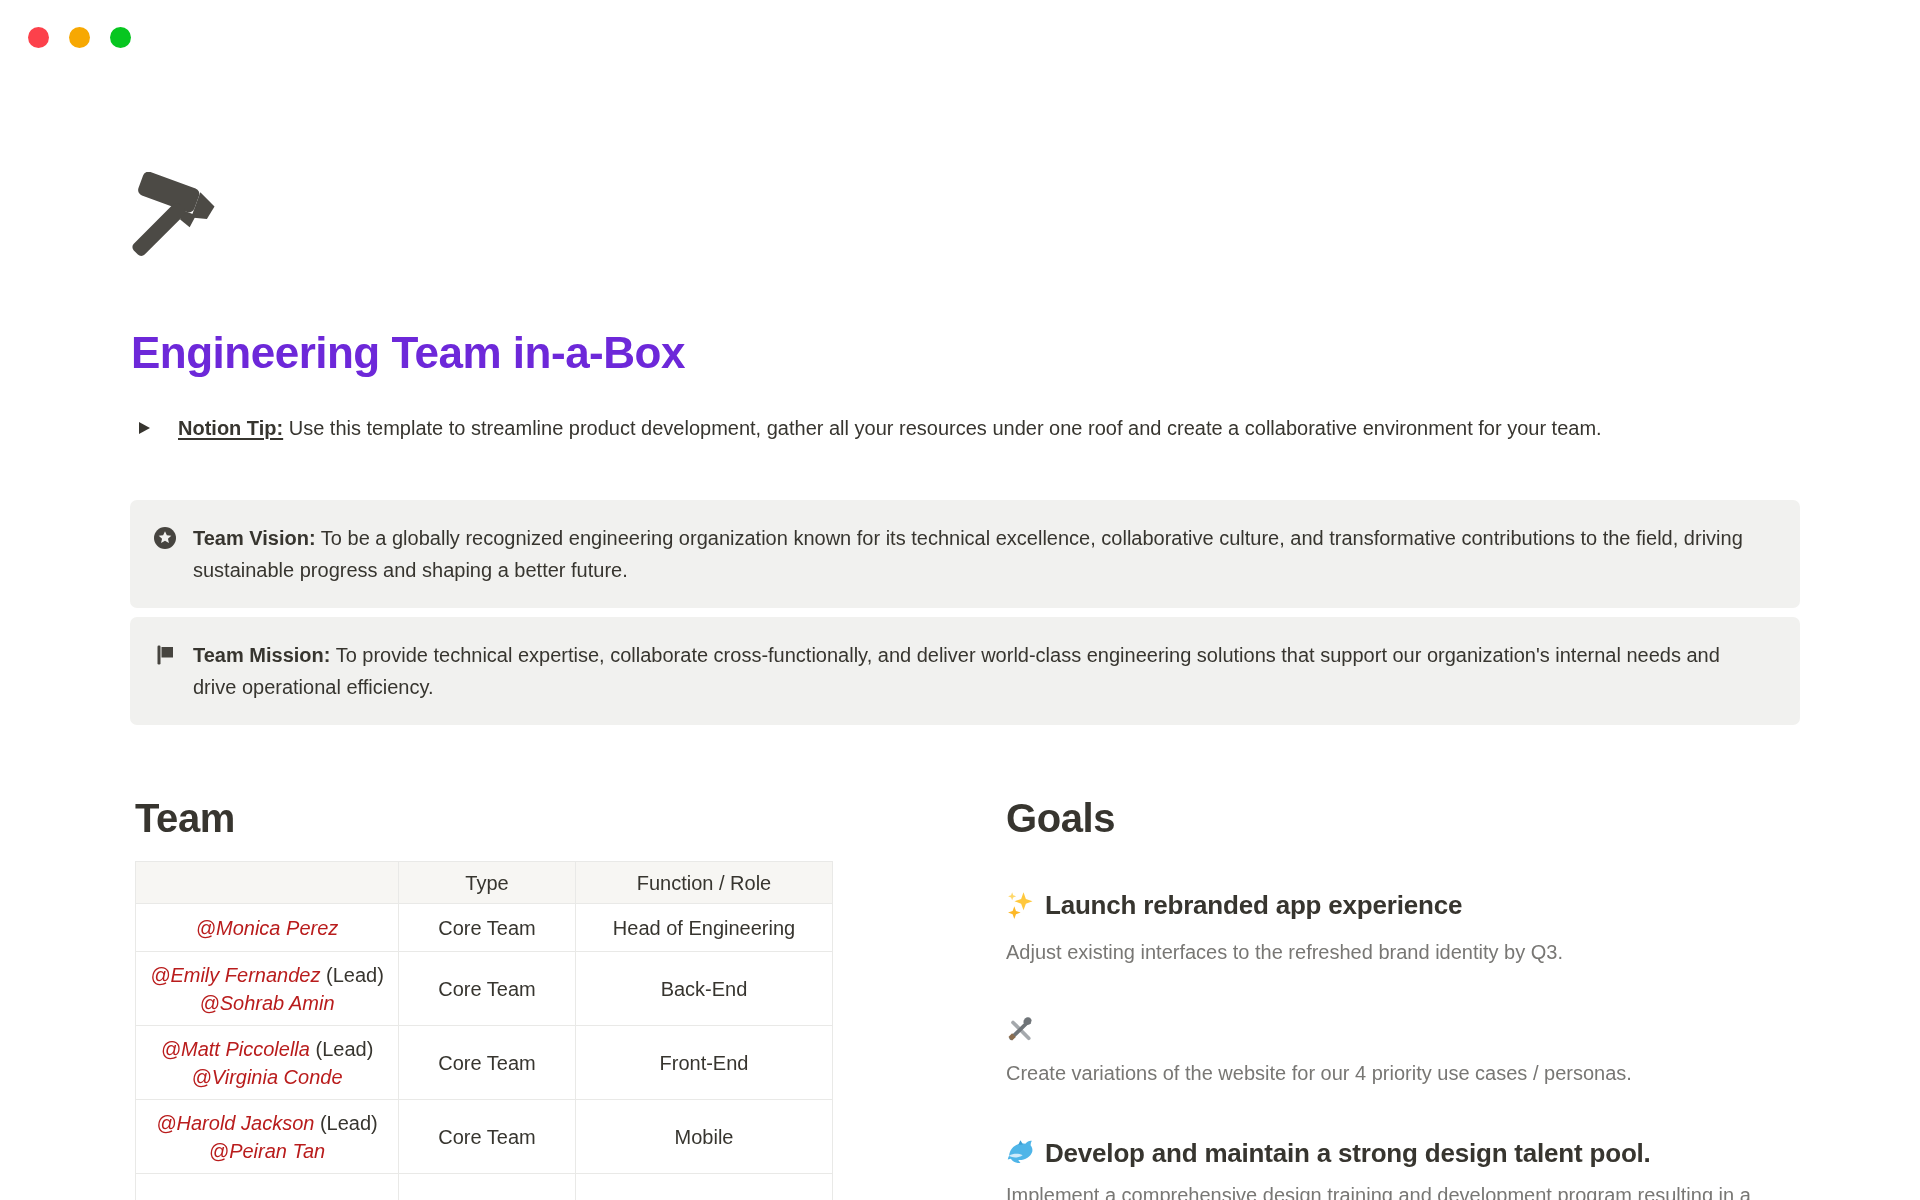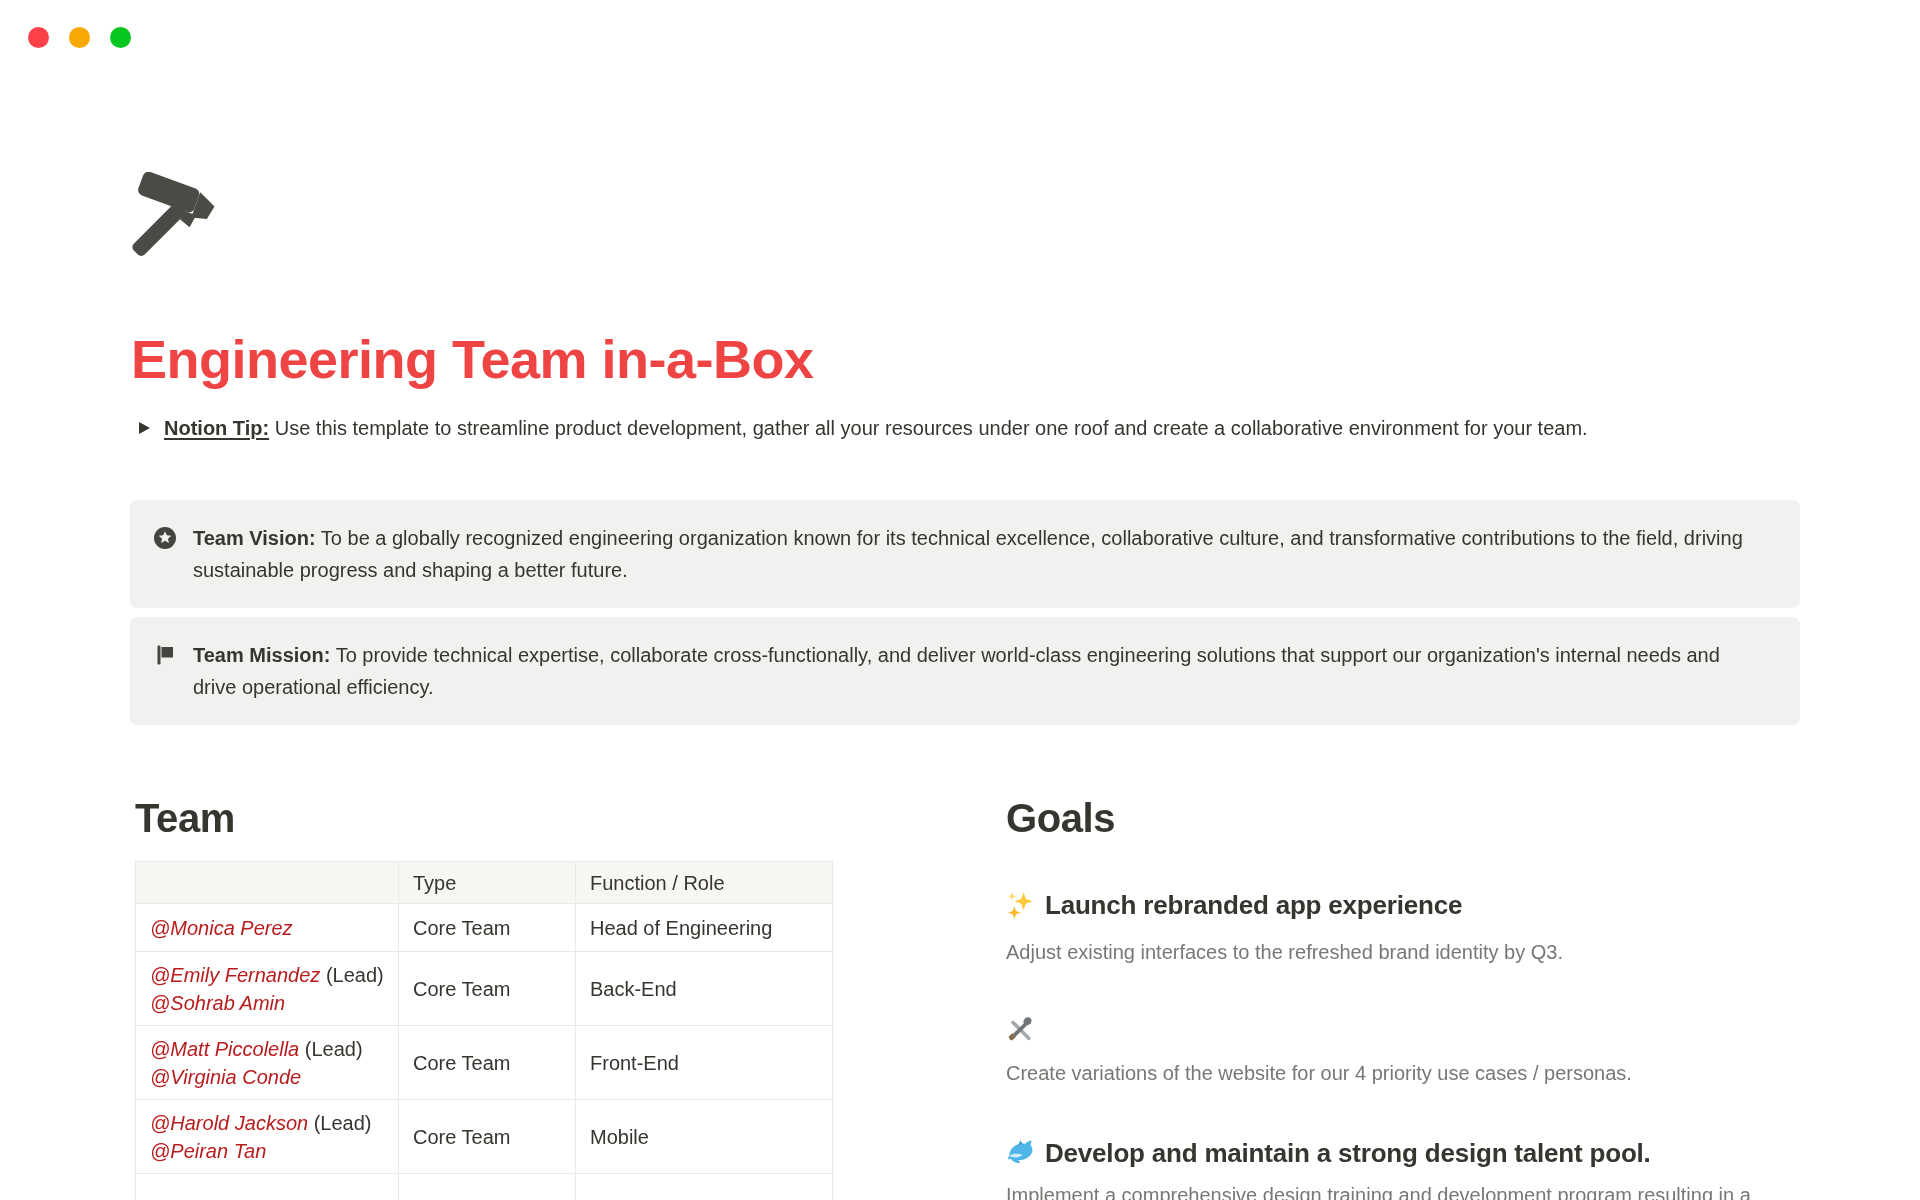--- a/index.html
+++ b/index.html
@@ -7,46 +7,46 @@
     font-family: "Liberation Sans", "DejaVu Sans", sans-serif; color: #37352f; }
 
   .traffic-lights { position: absolute; left: 28px; top: 27px; display: flex; gap: 20px; }
   .tl { width: 21px; height: 21px; border-radius: 50%; }
   .tl.red { background: #fc414b; }
   .tl.yellow { background: #f7a802; }
   .tl.green { background: #07c620; }
 
   .page-icon { position: absolute; left: 128px; top: 172px; width: 96px; height: 96px; }
 
-  .page-title { position: absolute; left: 131px; top: 328px; font-size: 54px; font-weight: 700;
-    letter-spacing: -0.5px; color: #ef4444; }
+  .page-title { position: absolute; left: 131px; top: 328px; font-size: 44px; font-weight: 700;
+    letter-spacing: -0.5px; color: #6d28d9; }
 
   .notion-tip { position: absolute; left: 138px; top: 413px; width: 1664px; display: flex;
-    align-items: flex-start; }
+    align-items: flex-start; gap: 14px; }
   .toggle-triangle { flex: none; width: 26px; height: 30px; display: flex; align-items: center;
     cursor: pointer; }
   .toggle-triangle svg { width: 13px; height: 14px; }
   .tip-text { font-size: 20px; line-height: 30px; }
   .tip-label { font-weight: 700; text-decoration: underline; text-underline-offset: 3px; }
 
   .callout { position: absolute; left: 130px; width: 1670px; height: 108px; background: #f1f1ef;
     border-radius: 7px; display: flex; align-items: flex-start; padding: 22px 28px 22px 23px; }
   .callout.vision { top: 500px; }
   .callout.mission { top: 617px; }
   .callout-icon { flex: none; width: 24px; height: 24px; margin-top: 4px; }
   .callout-text { margin-left: 16px; font-size: 20px; line-height: 32px; max-width: 1560px; }
   .callout-label { font-weight: 700; }
 
   h2.section-heading { font-size: 40px; font-weight: 700; line-height: 46px; letter-spacing: -0.4px; }
 
   .team-col { position: absolute; left: 135px; top: 795px; width: 697px; }
   table.team-table { margin-top: 20px; width: 697px; border-collapse: collapse; table-layout: fixed; }
   .team-table col.c1 { width: 263px; } .team-table col.c2 { width: 177px; } .team-table col.c3 { width: 257px; }
   .team-table th, .team-table td { border: 1px solid #e9e9e7; padding: 6px 14px;
-    font-size: 20px; line-height: 28px; text-align: left; vertical-align: middle; font-weight: 400; }
+    font-size: 20px; line-height: 28px; text-align: center; vertical-align: middle; font-weight: 400; }
   .team-table thead th { background: #f7f6f3; height: 42px; color: #37352f; font-weight: 500; }
   .mention { color: #b91c1c; cursor: pointer; font-style: italic; }
   .lead-suffix { color: #37352f; }
   tr.r-single { height: 48px; }
   tr.r-double { height: 74px; }
   tr.r-partial { height: 42px; }
 
   .goals-col { position: absolute; left: 1006px; top: 795px; width: 800px; }
   .goal-title { font-size: 26px; font-weight: 700; line-height: 34px; letter-spacing: -0.2px;
     display: flex; align-items: center; margin-top: 47px; }

